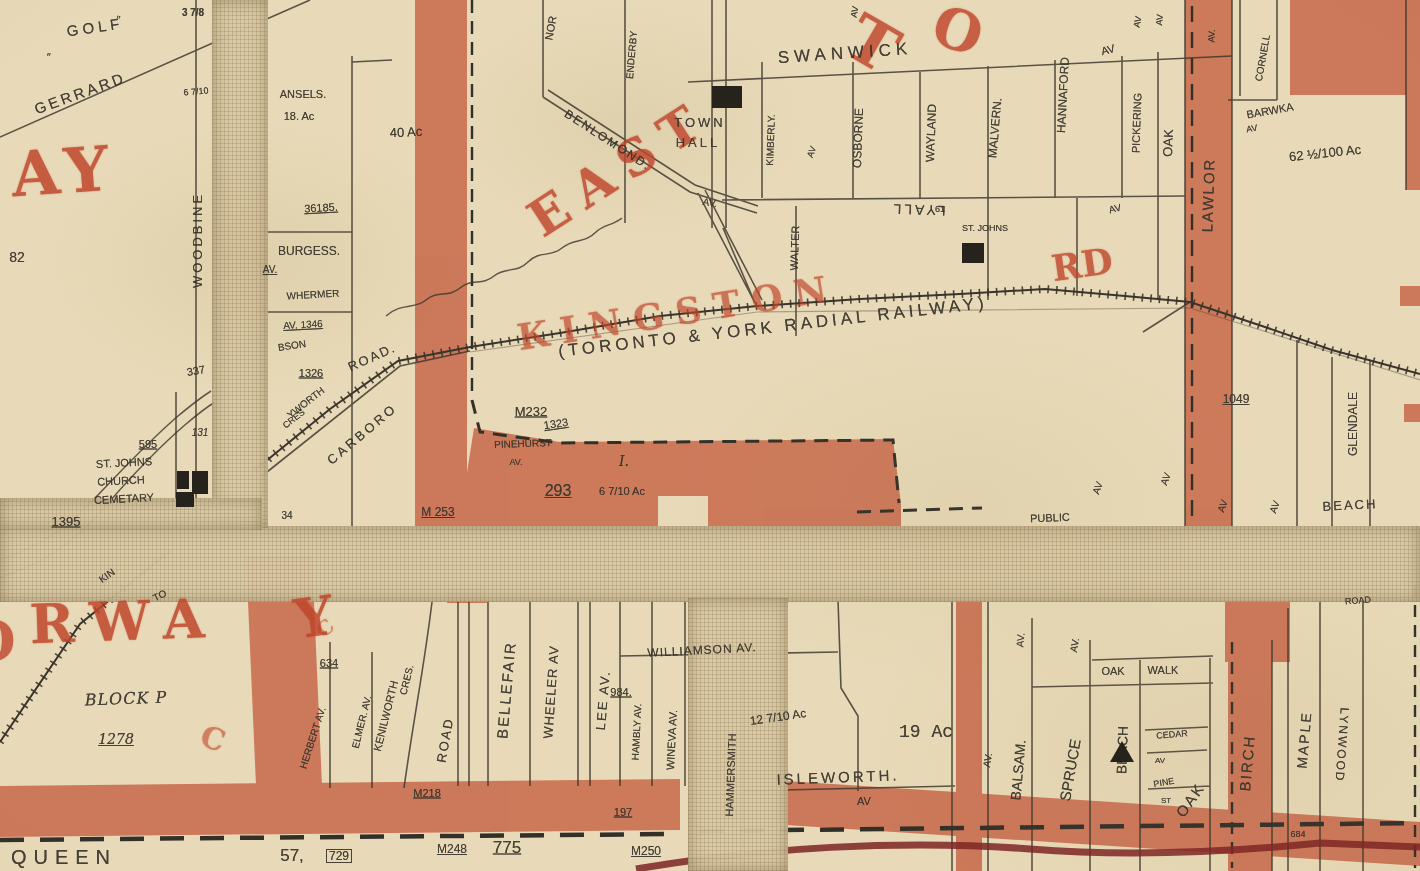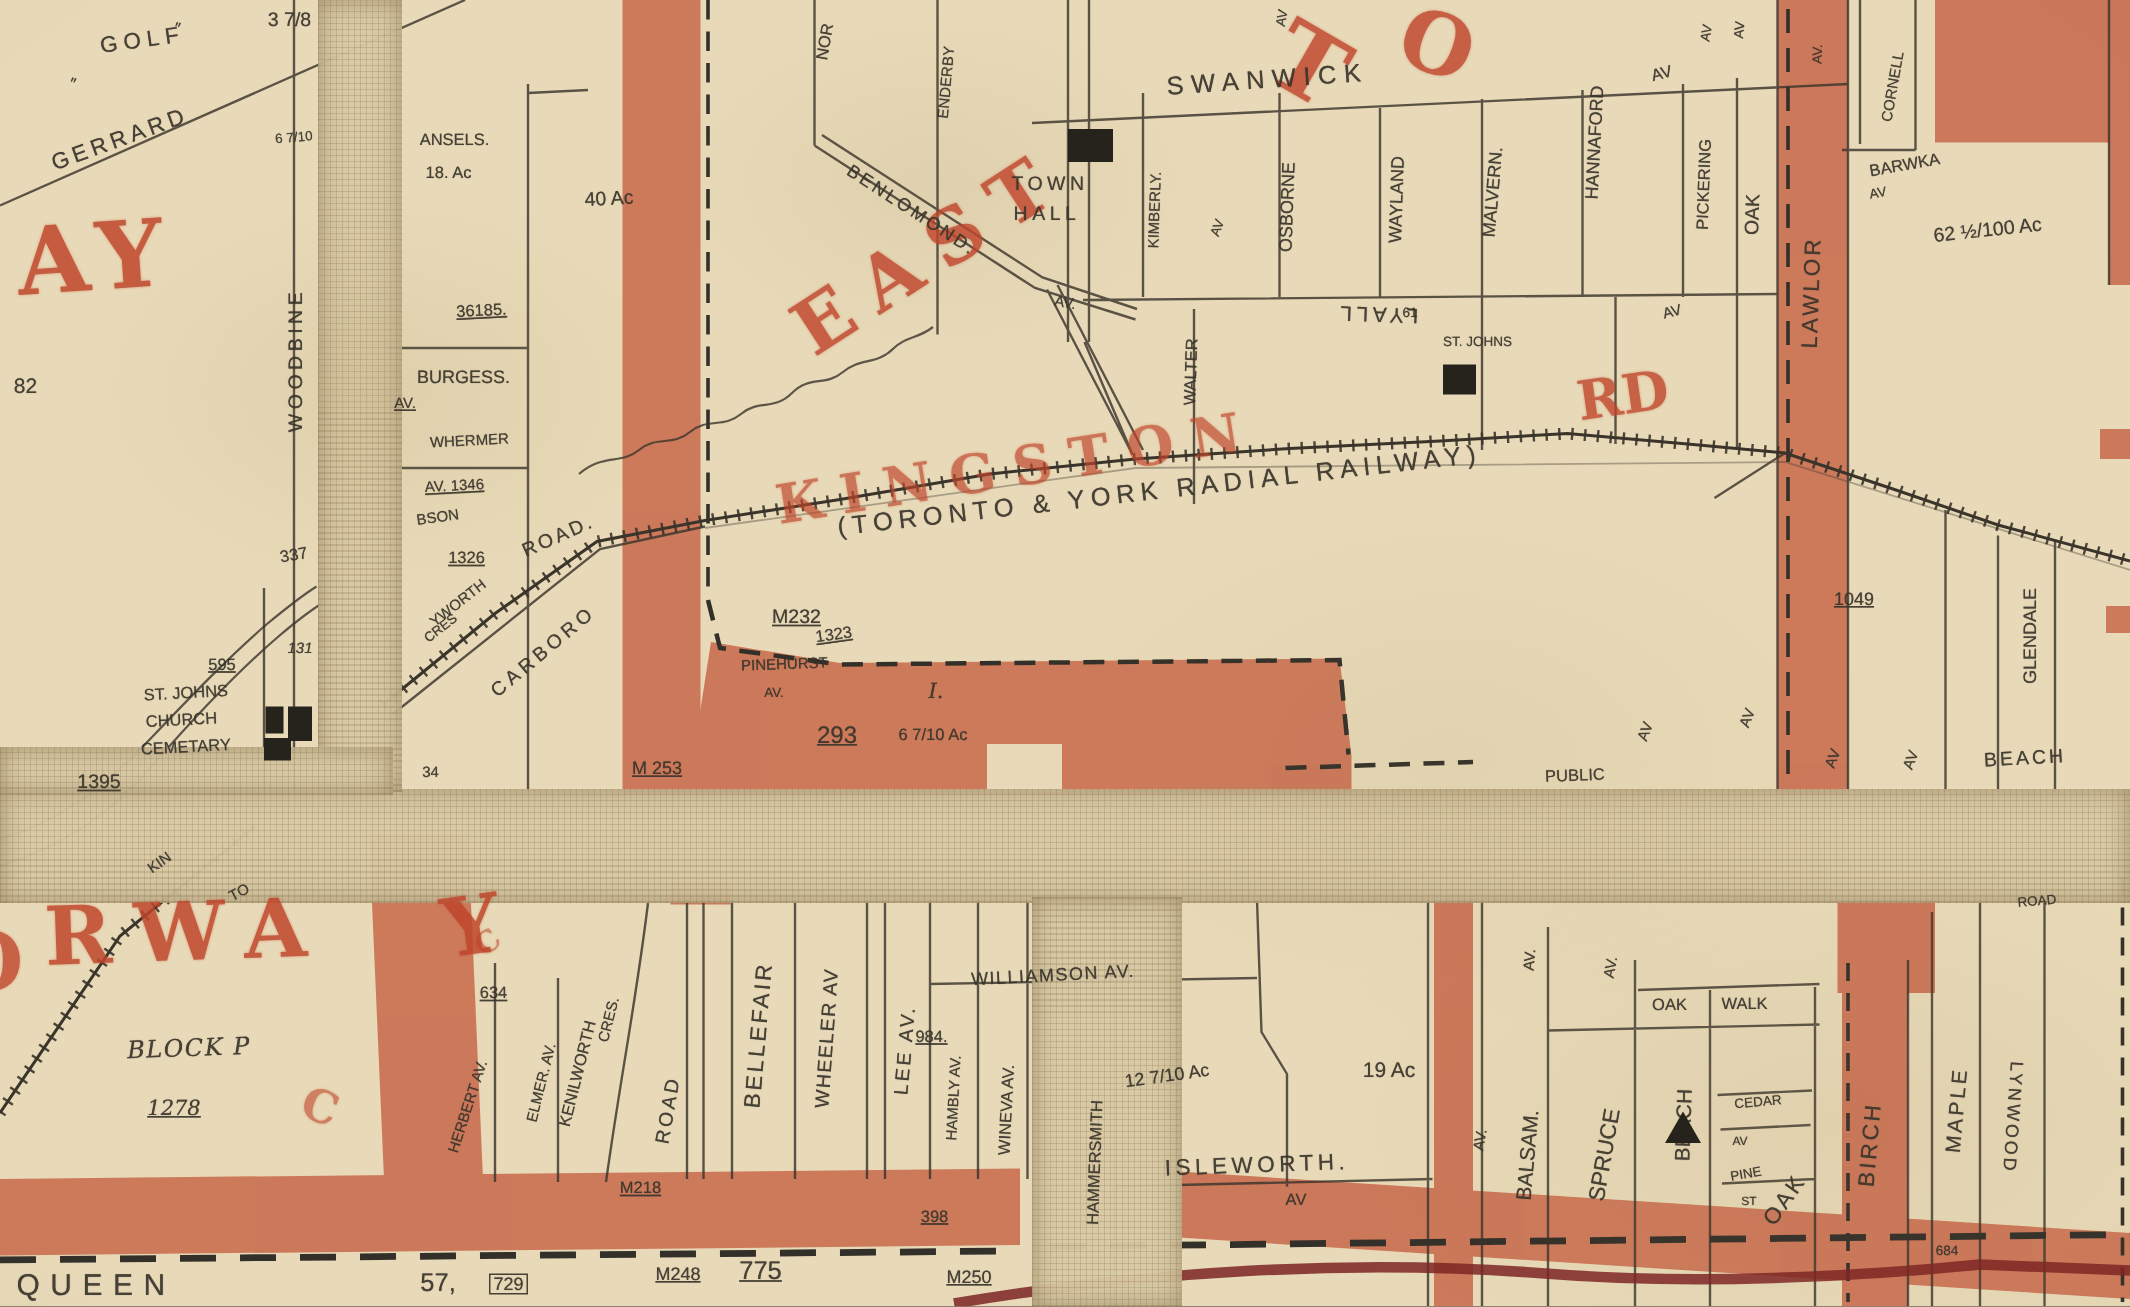--- a/index.html
+++ b/index.html
@@ -106,21 +106,21 @@
   <div class="linen" style="left:688px;top:598px;width:100px;height:273px"></div>
   <div class="linen" style="left:0;top:498px;width:262px;height:32px"></div>
 
   <div class="stains"></div>
 
   <div id="labels">
       <div class="lbl" style="left: 95px; top: 27px; font-size: 15px; transform: translate(-50%, -50%) rotate(-8deg); letter-spacing: 4px;">GOLF</div>
       <div class="lbl" style="left: 80px; top: 93px; font-size: 15px; transform: translate(-50%, -50%) rotate(-20deg); letter-spacing: 3px;">GERRARD</div>
       <div class="lbl" style="left: 48px; top: 57px; font-size: 11px; transform: translate(-50%, -50%) rotate(15deg);">″</div>
       <div class="lbl" style="left: 118px; top: 20px; font-size: 11px; transform: translate(-50%, -50%) rotate(10deg);">″</div>
-      <div class="lbl" style="left: 193px; top: 13px; font-size: 13px; transform: translate(-50%, -50%) rotate(0deg);">3 7/8</div>
+      <div class="lbl" style="left: 193px; top: 13px; font-size: 10px; transform: translate(-50%, -50%) rotate(0deg); font-weight: bold;">3 7/8</div>
       <div class="lbl" style="left: 196px; top: 92px; font-size: 9px; transform: translate(-50%, -50%) rotate(-5deg);">6 7/10</div>
       <div class="lbl" style="left: 197px; top: 240px; font-size: 13px; transform: translate(-50%, -50%) rotate(-90deg); letter-spacing: 3px;">WOODBINE</div>
       <div class="lbl" style="left: 17px; top: 257px; font-size: 14px; transform: translate(-50%, -50%) rotate(0deg);">82</div>
       <div class="lbl red" style="left: 64px; top: 172px; font-size: 62px; transform: translate(-50%, -50%) rotate(-4deg); letter-spacing: 8px; color: rgb(191, 69, 43); opacity: 0.85;">AY</div>
       <div class="lbl" style="left: 303px; top: 94px; font-size: 11px; transform: translate(-50%, -50%) rotate(0deg);">ANSELS.</div>
       <div class="lbl" style="left: 299px; top: 116px; font-size: 11px; transform: translate(-50%, -50%) rotate(0deg);">18. Ac</div>
       <div class="lbl" style="left: 406px; top: 132px; font-size: 13px; transform: translate(-50%, -50%) rotate(-3deg);">40 Ac</div>
       <div class="lbl u" style="left: 321px; top: 208px; font-size: 11px; transform: translate(-50%, -50%) rotate(-3deg);">36185.</div>
       <div class="lbl" style="left: 309px; top: 251px; font-size: 12px; transform: translate(-50%, -50%) rotate(0deg);">BURGESS.</div>
       <div class="lbl u" style="left: 270px; top: 270px; font-size: 10px; transform: translate(-50%, -50%) rotate(0deg);">AV.</div>
@@ -208,32 +208,32 @@
       <div class="lbl u" style="left: 329px; top: 663px; font-size: 11px; transform: translate(-50%, -50%) rotate(0deg);">634</div>
       <div class="lbl" style="left: 362px; top: 722px; font-size: 10px; transform: translate(-50%, -50%) rotate(-76deg);">ELMER. AV.</div>
       <div class="lbl" style="left: 386px; top: 716px; font-size: 11px; transform: translate(-50%, -50%) rotate(-76deg);">KENILWORTH</div>
       <div class="lbl" style="left: 407px; top: 680px; font-size: 10px; transform: translate(-50%, -50%) rotate(-76deg);">CRES.</div>
       <div class="lbl" style="left: 445px; top: 740px; font-size: 13px; transform: translate(-50%, -50%) rotate(-80deg); letter-spacing: 2px;">ROAD</div>
       <div class="lbl u" style="left: 427px; top: 793px; font-size: 11px; transform: translate(-50%, -50%) rotate(0deg);">M218</div>
       <div class="lbl" style="left: 506px; top: 690px; font-size: 15px; transform: translate(-50%, -50%) rotate(-85deg); letter-spacing: 2px;">BELLEFAIR</div>
       <div class="lbl" style="left: 551px; top: 692px; font-size: 13px; transform: translate(-50%, -50%) rotate(-86deg); letter-spacing: 1px;">WHEELER AV</div>
       <div class="lbl" style="left: 603px; top: 700px; font-size: 13px; transform: translate(-50%, -50%) rotate(-85deg); letter-spacing: 2px;">LEE AV.</div>
       <div class="lbl u" style="left: 621px; top: 692px; font-size: 11px; transform: translate(-50%, -50%) rotate(0deg);">984.</div>
-      <div class="lbl u" style="left: 623px; top: 812px; font-size: 11px; transform: translate(-50%, -50%) rotate(0deg);">398</div>
+      <div class="lbl u" style="left: 623px; top: 812px; font-size: 11px; transform: translate(-50%, -50%) rotate(0deg);">197</div>
       <div class="lbl u" style="left: 452px; top: 849px; font-size: 12px; transform: translate(-50%, -50%) rotate(0deg);">M248</div>
       <div class="lbl u" style="left: 507px; top: 847px; font-size: 17px; transform: translate(-50%, -50%) rotate(0deg);">775</div>
       <div class="lbl u" style="left: 646px; top: 851px; font-size: 12px; transform: translate(-50%, -50%) rotate(0deg);">M250</div>
       <div class="lbl" style="left: 702px; top: 650px; font-size: 12px; transform: translate(-50%, -50%) rotate(-3deg); letter-spacing: 1px;">WILLIAMSON AV.</div>
       <div class="lbl" style="left: 637px; top: 732px; font-size: 10px; transform: translate(-50%, -50%) rotate(-87deg);">HAMBLY AV.</div>
       <div class="lbl" style="left: 672px; top: 740px; font-size: 11px; transform: translate(-50%, -50%) rotate(-87deg);">WINEVA AV.</div>
       <div class="lbl" style="left: 731px; top: 775px; font-size: 11px; transform: translate(-50%, -50%) rotate(-88deg);">HAMMERSMITH</div>
       <div class="lbl" style="left: 778px; top: 717px; font-size: 12px; transform: translate(-50%, -50%) rotate(-8deg);">12 7/10 Ac</div>
       <div class="lbl" style="left: 838px; top: 777px; font-size: 15px; transform: translate(-50%, -50%) rotate(-2deg); letter-spacing: 3px;">ISLEWORTH.</div>
       <div class="lbl" style="left: 864px; top: 801px; font-size: 11px; transform: translate(-50%, -50%) rotate(0deg);">AV</div>
-      <div class="lbl" style="left: 926px; top: 713px; font-size: 14px; transform: translate(-50%, -50%) rotate(0deg);">19 Ac</div>
+      <div class="lbl" style="left: 926px; top: 732px; font-size: 18px; transform: translate(-50%, -50%) rotate(0deg); font-family: Liberation Mono, monospace;">19 Ac</div>
       <div class="lbl" style="left: 1018px; top: 770px; font-size: 14px; transform: translate(-50%, -50%) rotate(-85deg);">BALSAM.</div>
       <div class="lbl" style="left: 1021px; top: 640px; font-size: 10px; transform: translate(-50%, -50%) rotate(-85deg);">AV.</div>
       <div class="lbl" style="left: 1070px; top: 770px; font-size: 15px; transform: translate(-50%, -50%) rotate(-80deg);">SPRUCE</div>
       <div class="lbl" style="left: 1075px; top: 645px; font-size: 10px; transform: translate(-50%, -50%) rotate(-80deg);">AV.</div>
       <div class="lbl" style="left: 1122px; top: 750px; font-size: 14px; transform: translate(-50%, -50%) rotate(-88deg);">BEACH</div>
       <div class="lbl" style="left: 1113px; top: 671px; font-size: 11px; transform: translate(-50%, -50%) rotate(0deg);">OAK</div>
       <div class="lbl" style="left: 1163px; top: 670px; font-size: 11px; transform: translate(-50%, -50%) rotate(0deg);">WALK</div>
       <div class="lbl" style="left: 1172px; top: 735px; font-size: 9px; transform: translate(-50%, -50%) rotate(-5deg);">CEDAR</div>
       <div class="lbl" style="left: 1160px; top: 761px; font-size: 8px; transform: translate(-50%, -50%) rotate(0deg);">AV</div>
       <div class="lbl" style="left: 1164px; top: 783px; font-size: 9px; transform: translate(-50%, -50%) rotate(-10deg);">PINE</div>

